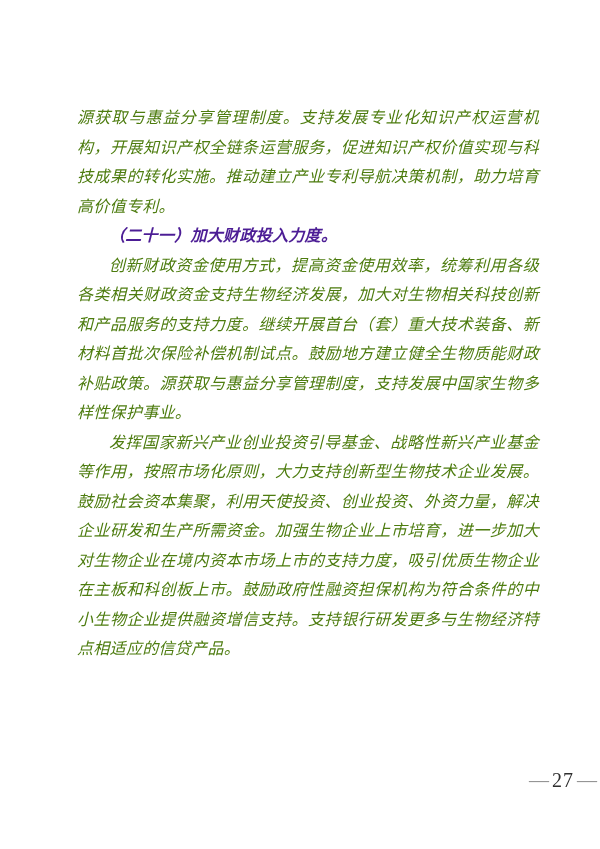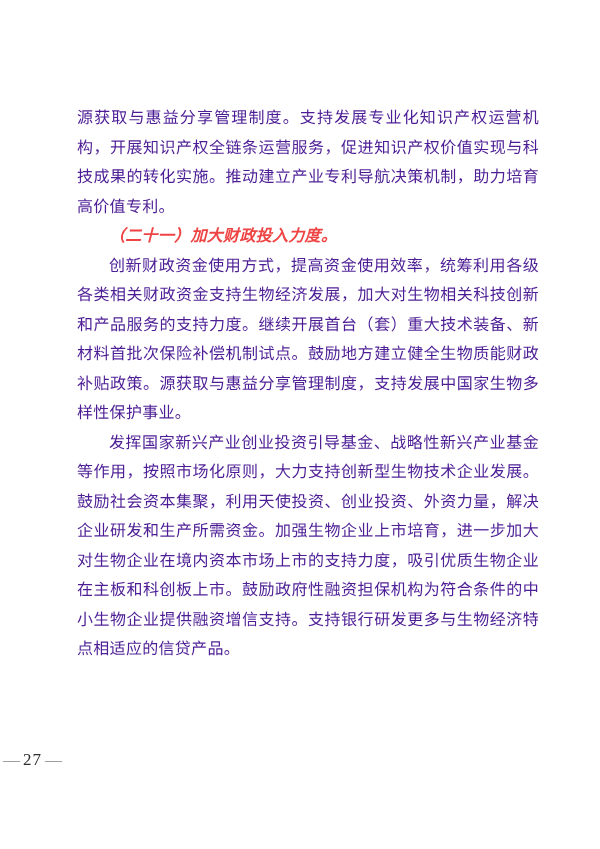--- a/index.html
+++ b/index.html
@@ -25,37 +25,38 @@
   }
   .para {
     margin: 0;
     font-size: 16px;
     line-height: 29.5px;
     letter-spacing: 0.3px;
     text-align: justify;
     text-justify: inter-character;
     line-break: strict;
     text-indent: 2em;
-    color: #4c1d95;
+    color: #4d7c0f;
+    font-style: italic;
   }
   .para.continued {
     text-indent: 0;
   }
   .para.heading {
     font-weight: 700;
     font-style: italic;
-    color: #ef4444;
+    color: #4c1d95;
   }
   .page-number {
     position: absolute;
-    top: 748px;
+    top: 768px;
     left: 0;
     width: 100%;
-    text-align: left;
-    font-size: 17px;
+    text-align: right;
+    font-size: 20px;
     line-height: 24px;
     color: #333333;
   }
   .page-number .dash {
     color: #8f8f8f;
     letter-spacing: 0;
     margin: 0 3px;
   }
   .page-number .num {
     color: #2f2f2f;

